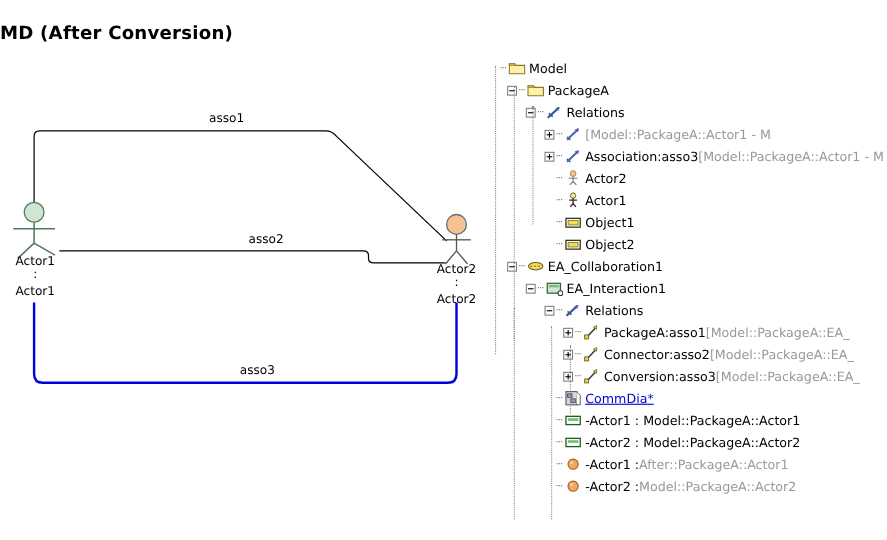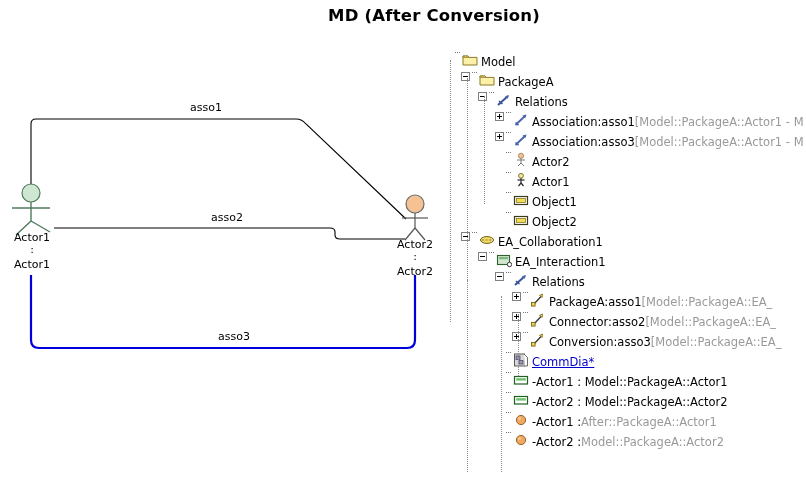--- a/index.html
+++ b/index.html
@@ -13,23 +13,23 @@
     position: relative;
     overflow: hidden;
     font-family: "DejaVu Sans", "Liberation Sans", sans-serif;
     color: #000000;
   }
 
   
   #page-title {
     position: absolute;
     left: 0;
-    top: 6px;
+    top: 20px;
     width: 540px;
-    text-align: right;
+    text-align: left;
     font-size: 16.5px;
     font-weight: bold;
     letter-spacing: 0.2px;
     color: #000;
     font-family: "DejaVu Sans", "Liberation Sans", sans-serif;
   }
 
   
   #diagram-canvas {
     position: absolute;
@@ -73,21 +73,21 @@
   }
   .tree-row {
     position: relative;
     height: 20px;
     line-height: 20px;
     white-space: nowrap;
     overflow: hidden;
   }
   .tree-row .row-inner {
     display: flex;
-    align-items: flex-start;
+    align-items: center;
     height: 20px;
     white-space: nowrap;
   }
   .expander {
     width: 9px;
     height: 9px;
     border: 1px solid #808080;
     background: #ffffff;
     position: relative;
     flex: 0 0 auto;
@@ -174,21 +174,21 @@
     <g>
       <circle cx="415" cy="204" r="9" fill="#f6c193" stroke="#6b6b6b" stroke-width="1.2"></circle>
       <line x1="415" y1="213" x2="415" y2="228" stroke="#555555" stroke-width="1.2"></line>
       <line x1="402" y1="218" x2="428" y2="218" stroke="#555555" stroke-width="1.2"></line>
       <line x1="415" y1="228" x2="405" y2="240" stroke="#555555" stroke-width="1.2"></line>
       <line x1="415" y1="228" x2="425" y2="240" stroke="#555555" stroke-width="1.2"></line>
     </g>
   </svg>
 
   <div class="diagram-label edge-label" style="left:190px; top:101px;">asso1</div>
-  <div class="diagram-label edge-label" style="left:211px; top:211px;">asso2</div>
+  <div class="diagram-label edge-label" style="left:226px; top:211px;">asso2</div>
   <div class="diagram-label edge-label" style="left:218px; top:330px;">asso3</div>
 
   <div class="actor-name" style="left:6px; top:231px; width:52px;">Actor1</div>
   <div class="actor-name" style="left:6px; top:243px; width:52px;">:</div>
   <div class="actor-name" style="left:6px; top:258px; width:52px;">Actor1</div>
 
   <div class="actor-name" style="left:389px; top:238px; width:52px;">Actor2</div>
   <div class="actor-name" style="left:389px; top:250px; width:52px;">:</div>
   <div class="actor-name" style="left:389px; top:265px; width:52px;">Actor2</div>
 </div>
@@ -242,21 +242,20 @@
         <span class="indent" style="width: 51px;"></span>
         <span class="expander plus"></span>
         <span class="dots"></span>
         <span class="ticon">
           <svg width="16" height="16" viewBox="0 0 16 16">
             <path d="M2.5 13 L12.5 3.5" stroke="#4a63ad" stroke-width="1.8" fill="none"></path>
             <path d="M13.5 2.5 L9.5 3.6 L12.2 6.3 Z" fill="#4a63ad"></path>
             <path d="M2.5 10.5 L5.5 13.2" stroke="#4a63ad" stroke-width="1.6"></path>
           </svg>
         </span>
-        <span class="label-main">Association:asso1</span>
         <span class="label-grey">[Model::PackageA::Actor1 - M</span>
       </div>
     </div>
     <div class="tree-row">
       <div class="row-inner">
         <span class="indent" style="width: 51px;"></span>
         <span class="expander plus"></span>
         <span class="dots"></span>
         <span class="ticon">
           <svg width="16" height="16" viewBox="0 0 16 16">

